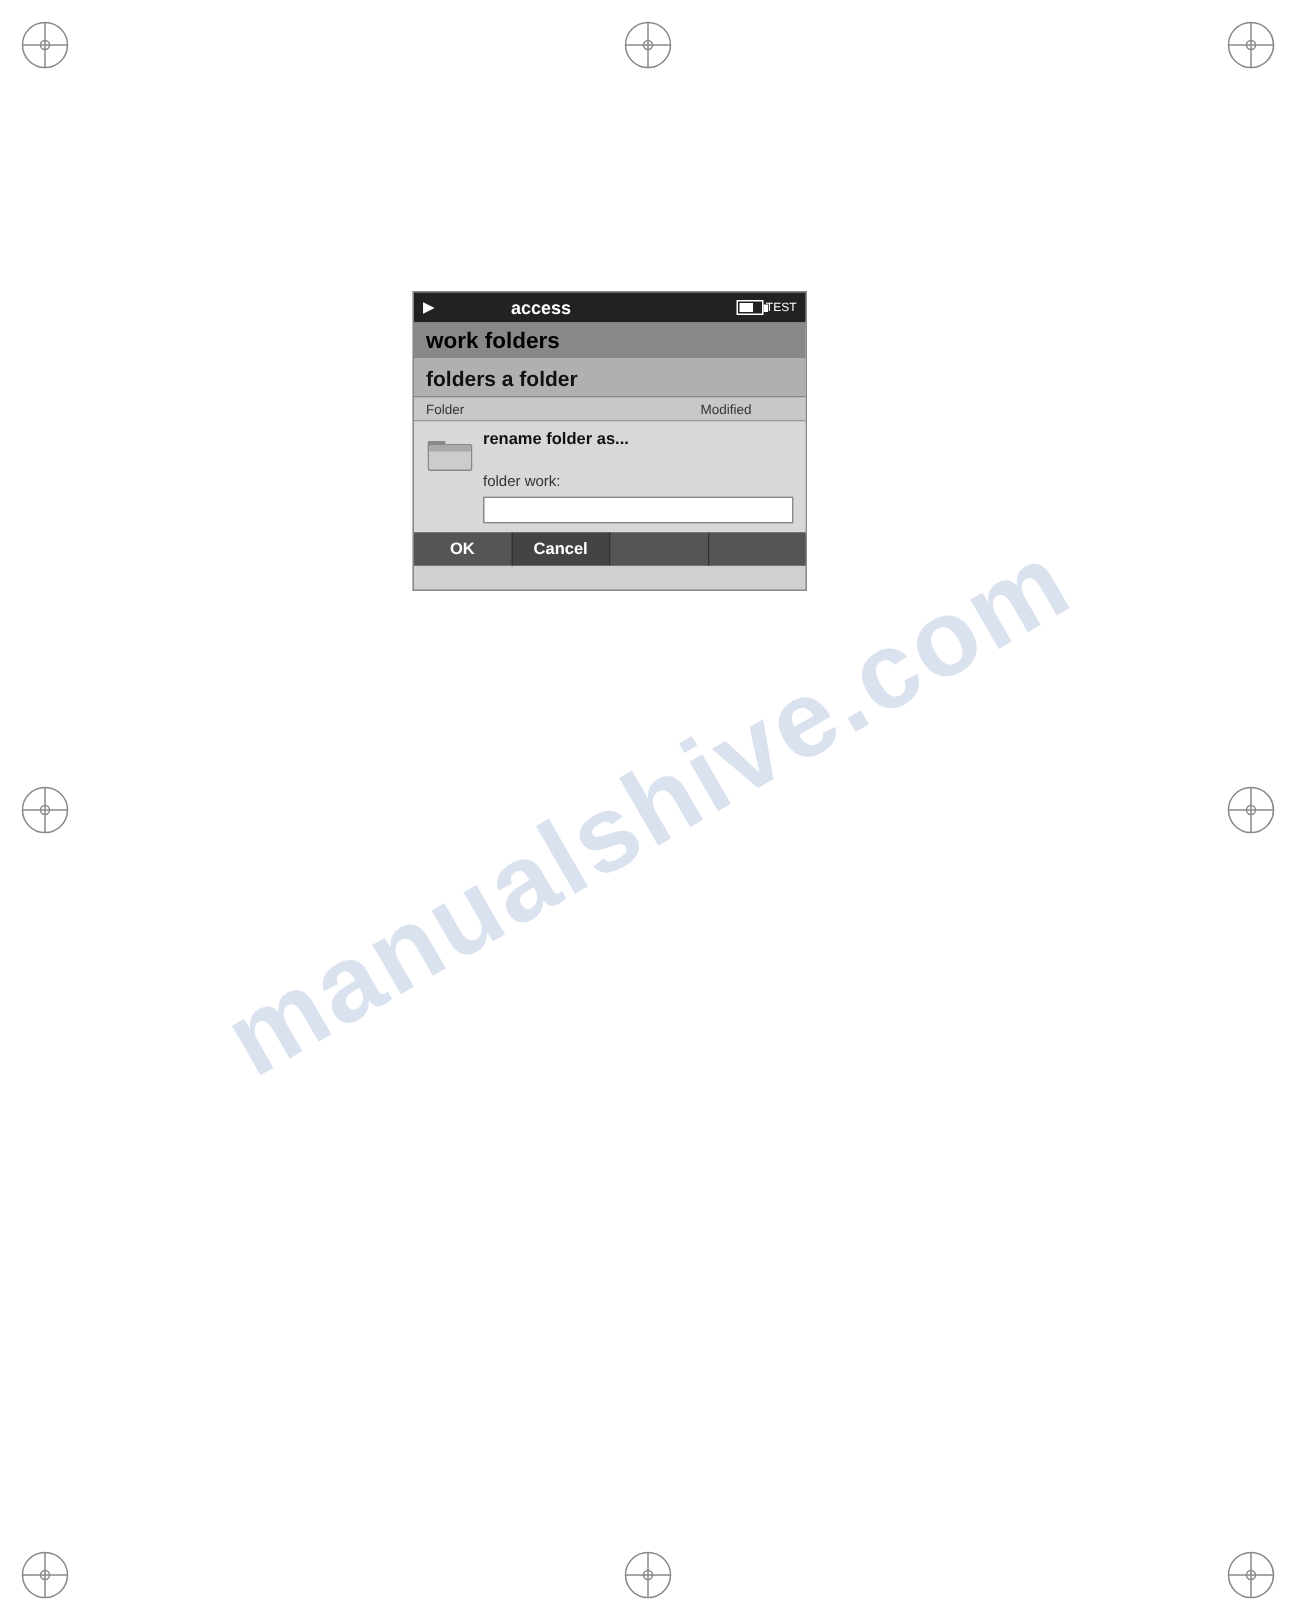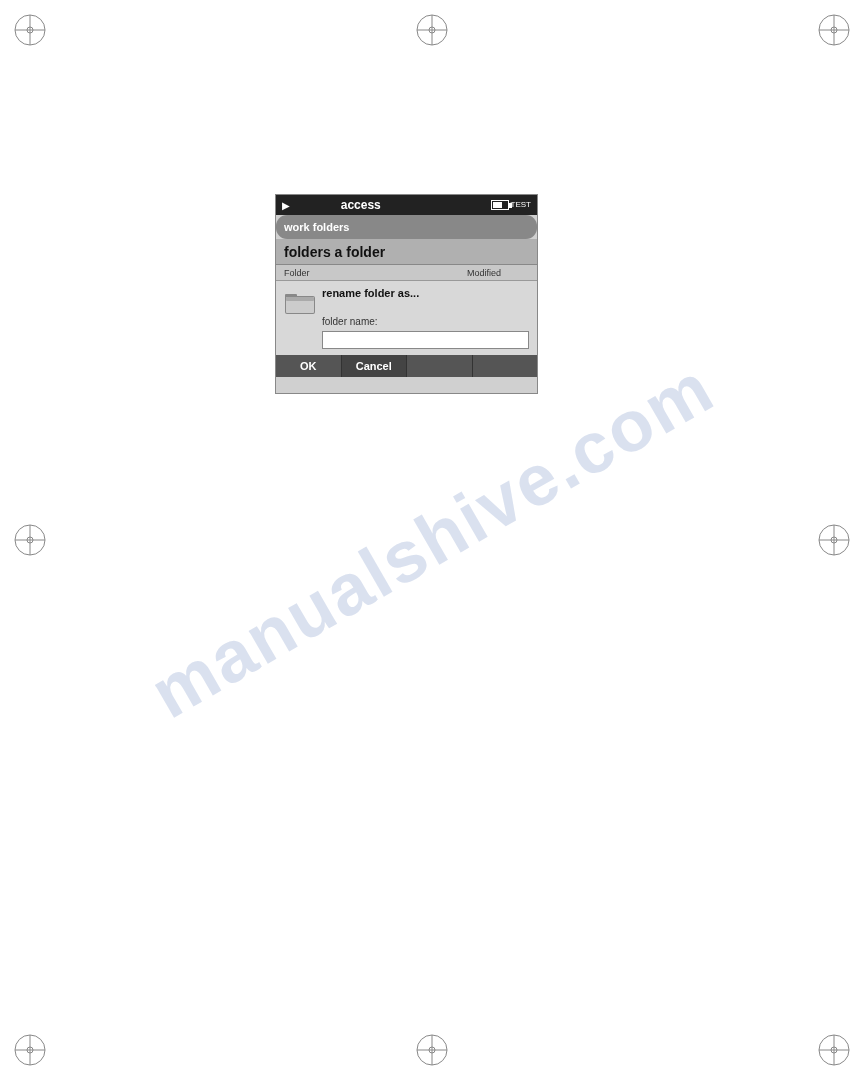--- a/index.html
+++ b/index.html
@@ -130,28 +130,27 @@
     }
 
     .status-text {
       font-size: 8px;
       color: #fff;
     }
 
     
     .work-folders-bar {
       background: #888;
-      color: #ffffff;
+      color: #000000;
       padding: 4px 8px;
-      font-size: 11px;
+      font-size: 15px;
       font-weight: bold;
       height: 24px;
       display: flex;
       align-items: center;
-      border-radius: 11px;
     }
 
     
     .select-folder-bar {
       background: #b0b0b0;
       color: #111;
       padding: 4px 8px;
       font-size: 14px;
       font-weight: bold;
       height: 26px;
@@ -374,21 +373,21 @@
     <div class="folder-icon-area">
       <svg class="folder-icon-svg" viewBox="0 0 30 26" xmlns="http://www.w3.org/2000/svg">
         <rect x="0" y="6" width="30" height="18" rx="2" fill="#888"></rect>
         <rect x="0" y="4" width="12" height="5" rx="1" fill="#888"></rect>
         <rect x="1" y="7" width="28" height="16" rx="1" fill="#ccc"></rect>
         <rect x="1" y="7" width="28" height="4" rx="1" fill="#aaa"></rect>
       </svg>
     </div>
     <div class="dialog-content">
       <div class="dialog-title">rename folder as...</div>
-      <div class="dialog-label">folder name:</div>
+      <div class="dialog-label">folder work:</div>
       <div class="folder-name-input"></div>
     </div>
   </div>
 
   <div class="button-bar">
     <div class="btn btn-ok">OK</div>
     <div class="btn btn-cancel">Cancel</div>
     <div class="btn btn-empty"></div>
     <div class="btn btn-empty"></div>
   </div>

